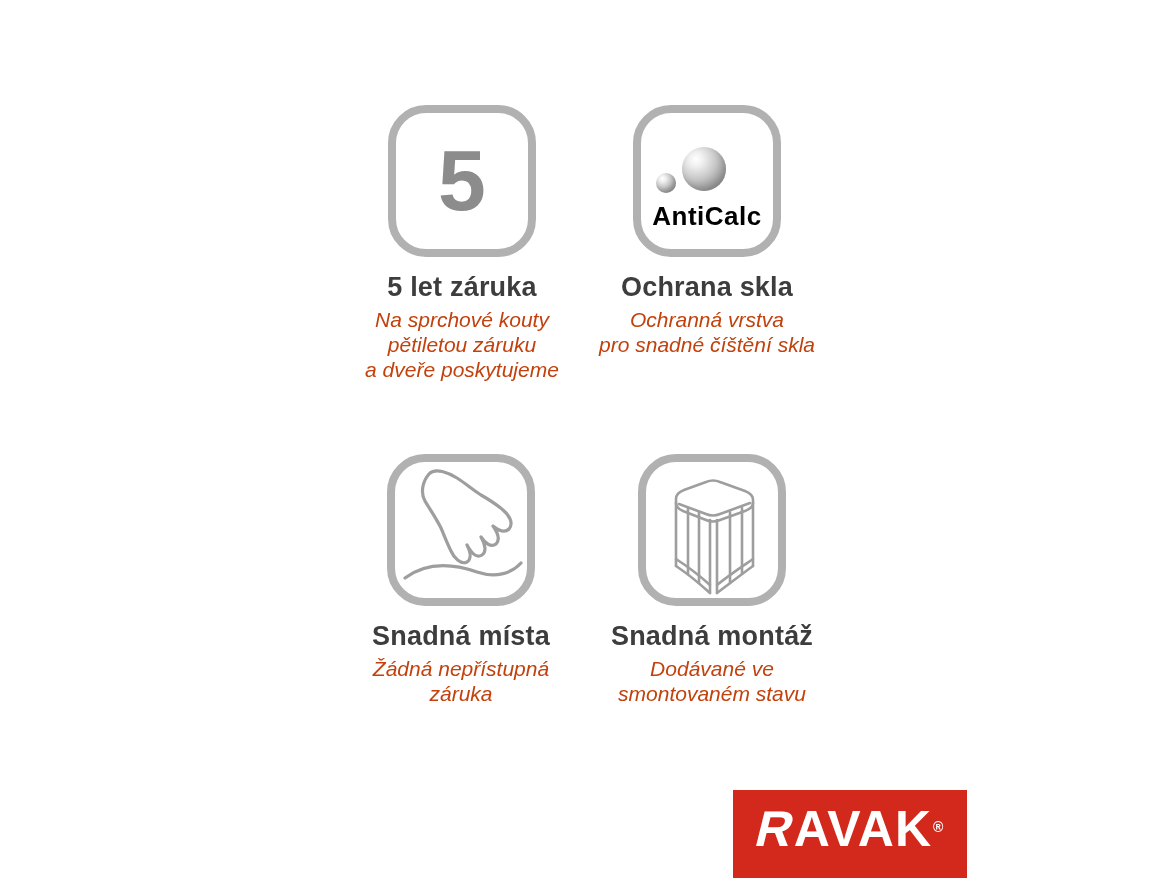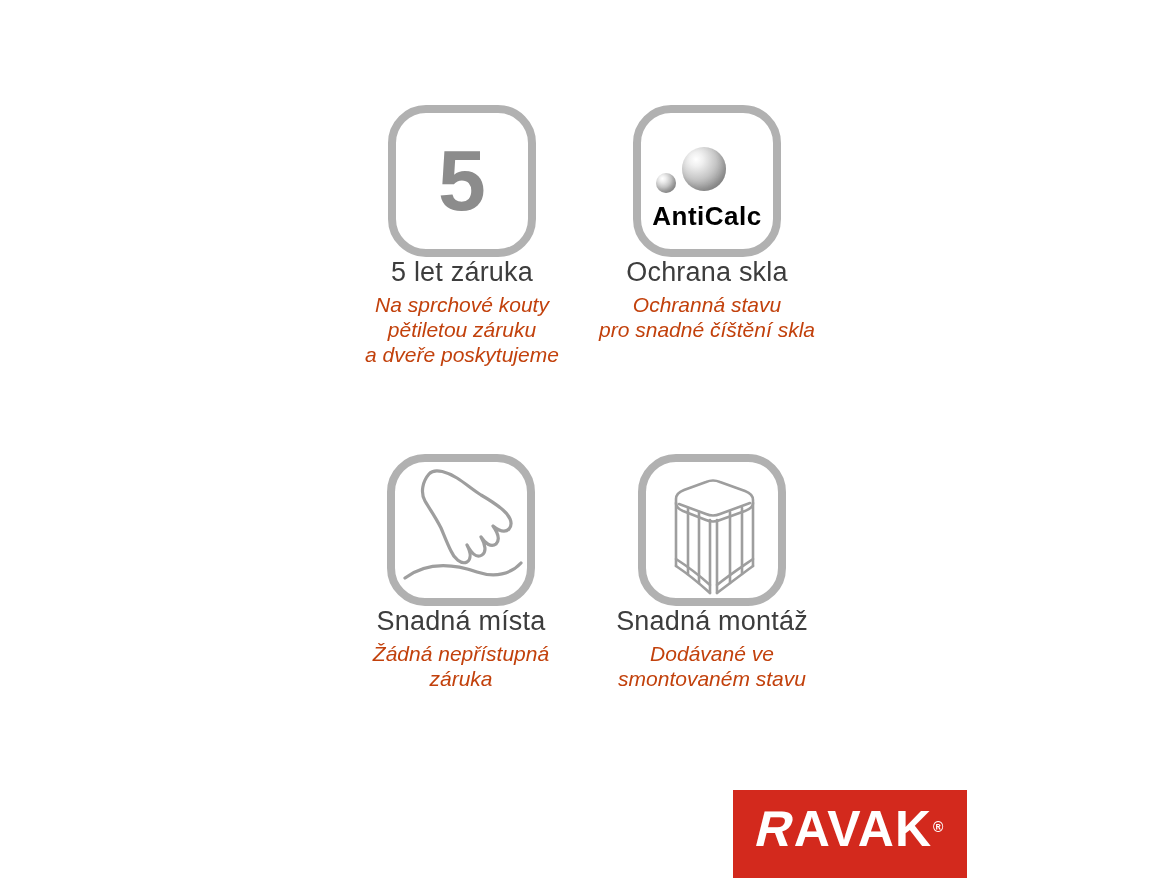--- a/index.html
+++ b/index.html
@@ -54,22 +54,23 @@
     position: absolute; left: 0; right: 0; top: 88px;
     text-align: center;
     font-size: 26px; font-weight: bold; letter-spacing: 0.5px;
   }
   .anticalc-dark  { color: #000000; text-align: center; }
   .anticalc-light { color: #000000; }
 
   .icon-svg { position: absolute; left: 0; top: 0; }
 
   .feature-title {
+    margin-top: 15px;
     font-size: 27px;
-    font-weight: normal;
+    font-weight: bold;
     color: #3d3d3d;
     letter-spacing: 0.2px;
   }
   .feature-subtitle {
     margin-top: 4px;
     font-size: 21px;
     font-style: italic;
     color: #c2410c;
     line-height: 1.2;
   }
@@ -124,21 +125,21 @@
   <div class="feature" id="feature-anticalc">
     <div class="badge">
       <div class="badge-inner">
         <div class="sphere sphere-large"></div>
         <div class="sphere sphere-small"></div>
         <div class="anticalc-text"><span class="anticalc-dark">Anti</span><span class="anticalc-light">Calc</span></div>
       </div>
     </div>
     <div class="feature-title">Ochrana skla</div>
     <div class="feature-subtitle">
-      <span class="subtitle-line">Ochranná stavu</span>
+      <span class="subtitle-line">Ochranná vrstva</span>
       <span class="subtitle-line">pro snadné číštění skla</span>
     </div>
   </div>
 
   <div class="feature" id="feature-maintenance">
     <div class="badge">
       <div class="badge-inner">
         <svg class="icon-svg" width="132" height="136" viewBox="0 0 132 136" fill="none" stroke="#9e9e9e" stroke-width="3.2" stroke-linecap="round" stroke-linejoin="round">
           <path d="M 34,12
                    C 28,19 25,30 30,39

